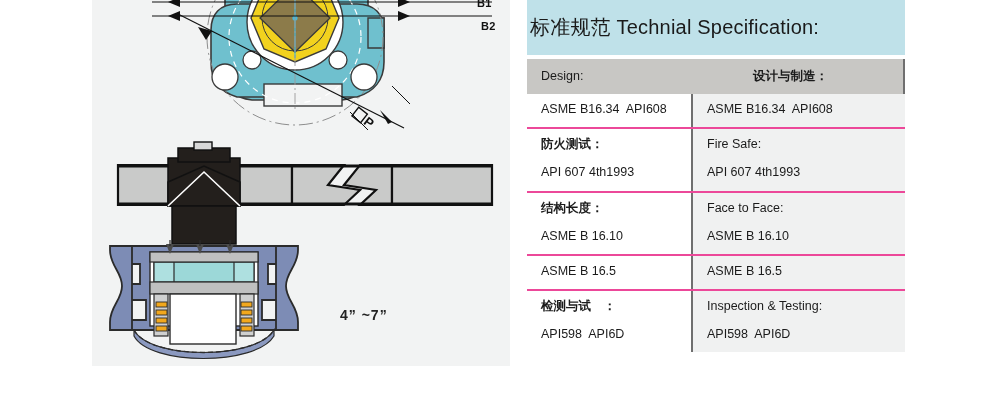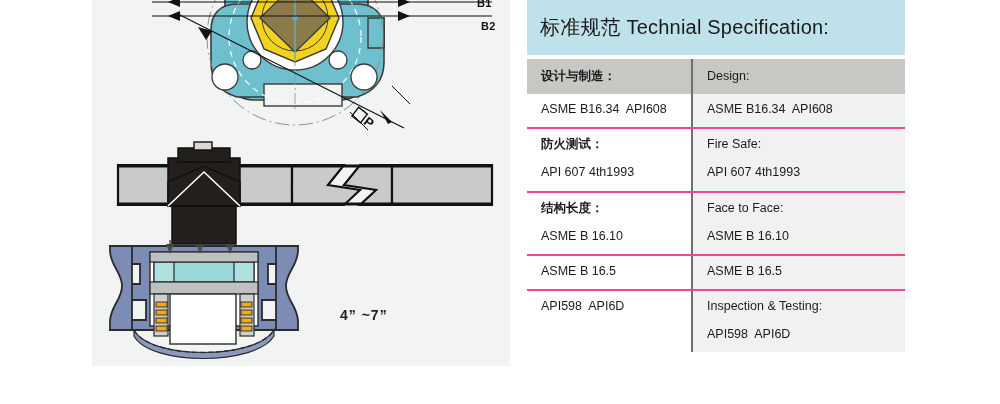--- a/index.html
+++ b/index.html
@@ -63,21 +63,21 @@
     left: 527px;
     top: 0;
     width: 378px;
   }
 
   #spec-header {
     background: #bfe1e9;
     height: 55px;
     display: flex;
     align-items: center;
-    padding-left: 13px;
+    padding-left: 3px;
     box-sizing: border-box;
   }
   #spec-header-title {
     font-family: "Liberation Sans", sans-serif;
     font-size: 20px;
     color: #1a1a1a;
     font-weight: normal;
     letter-spacing: 0.2px;
     white-space: nowrap;
   }
@@ -289,25 +289,25 @@
 
 <div id="spec-panel">
 
   <div id="spec-header">
     <span id="spec-header-title">标准规范 Technial Specification:</span>
   </div>
 
   <div id="spec-table">
 
     <div class="spec-row first-row head-row">
+      <div class="spec-cell en">
+        <span class="spec-label">Design:</span>
+      </div>
       <div class="spec-cell cn">
         <span class="spec-label">设计与制造：</span>
-      </div>
-      <div class="spec-cell en">
-        <span class="spec-label">Design:</span>
       </div>
     </div>
 
     <div class="spec-row first-row">
       <div class="spec-cell cn">
         <span class="spec-value">ASME B16.34  API608</span>
       </div>
       <div class="spec-cell en">
         <span class="spec-value">ASME B16.34  API608</span>
       </div>
@@ -339,20 +339,21 @@
       <div class="spec-cell cn">
         <span class="spec-value">ASME B 16.5</span>
       </div>
       <div class="spec-cell en">
         <span class="spec-value">ASME B 16.5</span>
       </div>
     </div>
 
     <div class="spec-row">
       <div class="spec-cell cn">
+        <span class="spec-label">检测与试　：</span>
         <span class="spec-value">API598  API6D</span>
       </div>
       <div class="spec-cell en">
         <span class="spec-label">Inspection &amp; Testing:</span>
         <span class="spec-value">API598  API6D</span>
       </div>
     </div>
 
   </div>
 </div>

